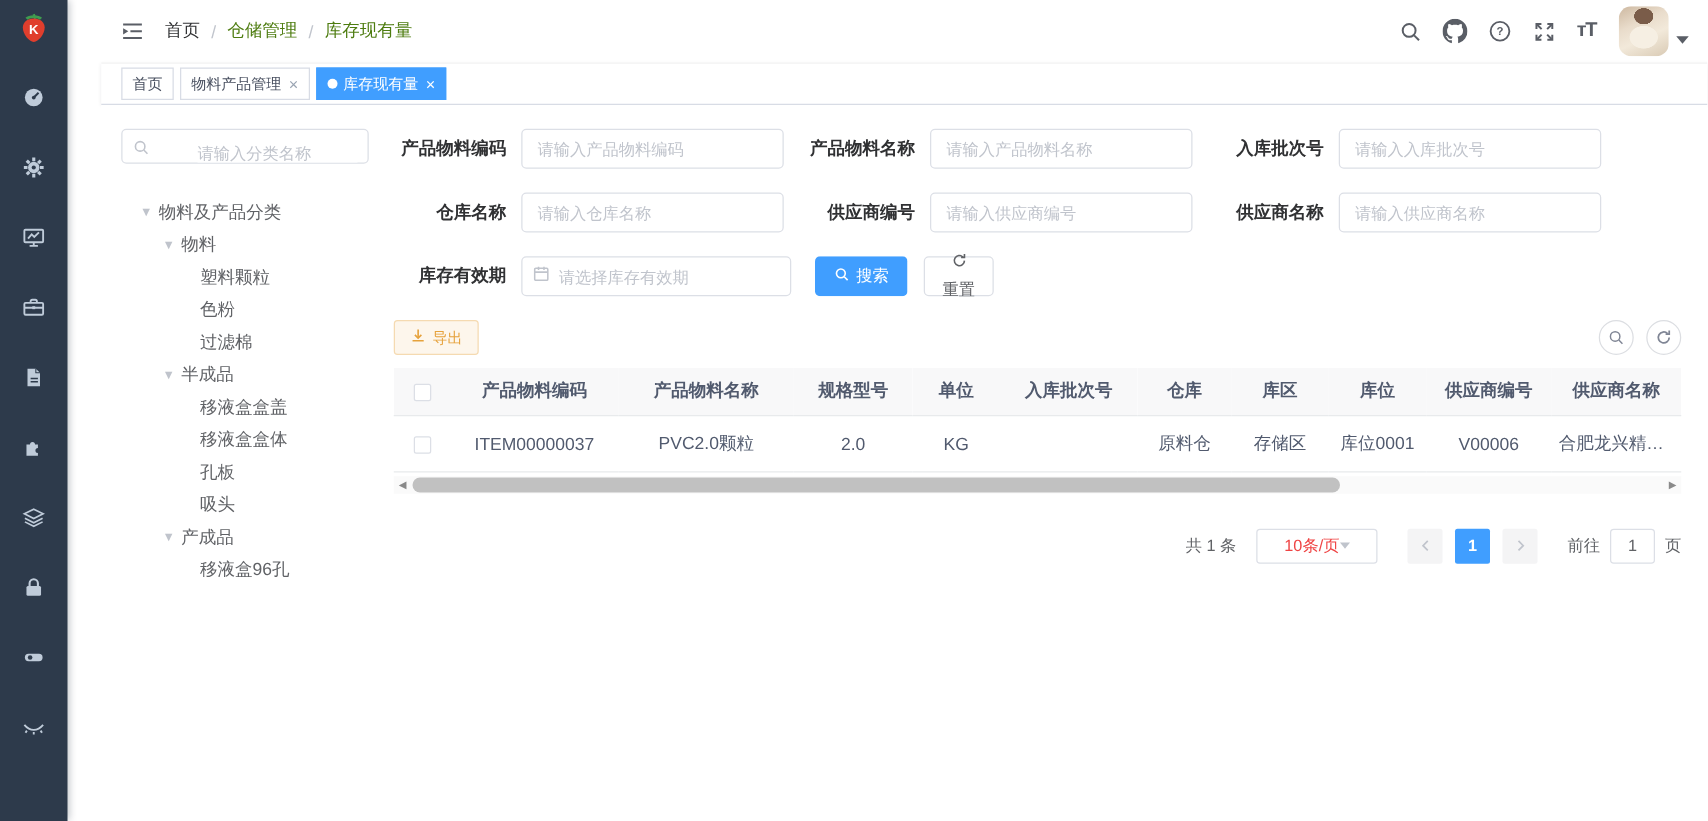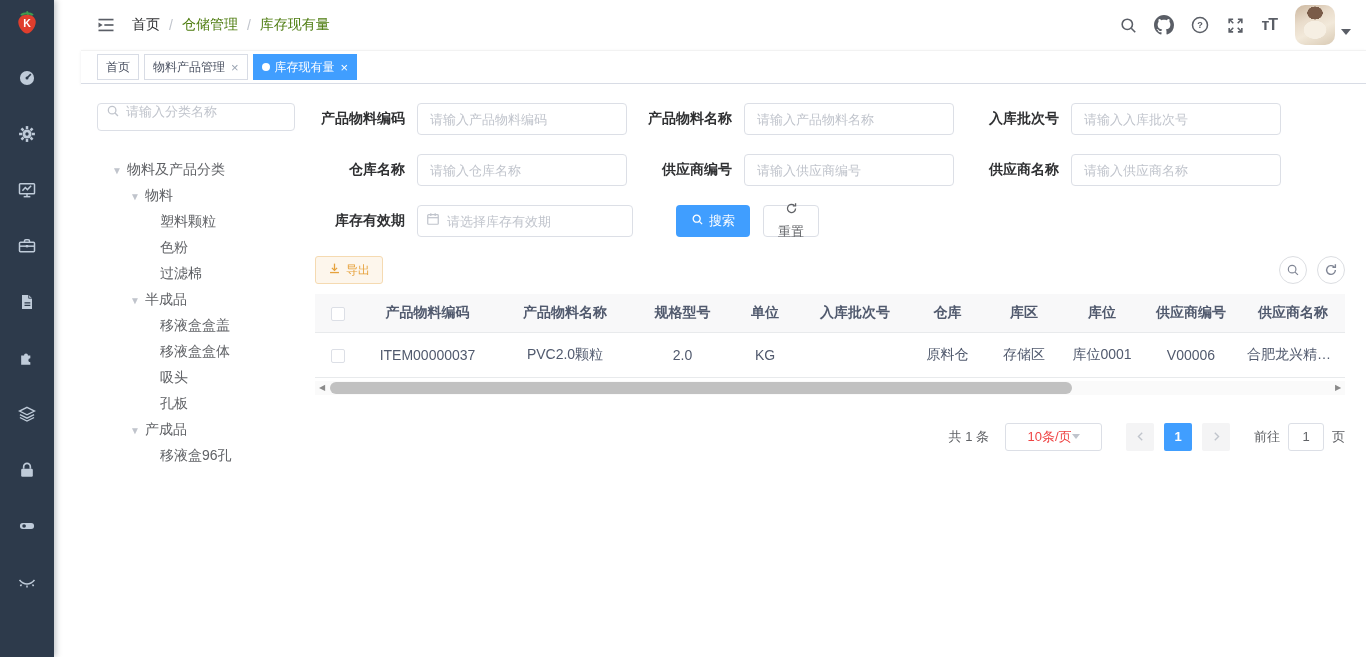--- a/index.html
+++ b/index.html
@@ -44,21 +44,21 @@
   .tag-close { font-style:normal; margin-left:6px; font-size:13px; line-height:1; color:#9aa4b2; cursor:pointer; }
   .tag.active { background:#409eff; border-color:#409eff; color:#fff; }
   .tag.active .tag-close { color:#fff; }
   .dot { width:8px; height:8px; border-radius:50%; background:#fff; margin-right:5px; }
 
   
   .content { flex:1; display:flex; padding:19px 21px 0 16px; background:#fff; min-height:0; }
 
   .tree-panel { width:210px; flex-shrink:0; }
   .tree-search { width:198px; height:28px; border:1px solid #dcdfe6; border-radius:4px;
-    display:flex; align-items:flex-start; padding:0 8px; color:#c0c4cc; }
+    display:flex; align-items:flex-end; padding:0 8px; color:#c0c4cc;gap:32px; }
   .tree-search input { border:none; outline:none; flex:1; min-width:0; font-size:13px; color:#606266; margin-left:6px; }
   .tree-search input::placeholder { color:#c0c4cc; }
   .tree { margin-top:26px; font-size:14px; color:#606266; }
   .tree-row { height:26px; display:flex; align-items:center; cursor:pointer; white-space:nowrap; }
   .lv0 { padding-left:15px; } .lv1 { padding-left:33px; } .lv2 { padding-left:63px; }
   .tcaret { font-style:normal; color:#c0c4cc; font-size:10px; margin-right:5px; }
 
   .panel-main { flex:1; min-width:0; padding-left:8px; display:flex; flex-direction:column; }
 
   
@@ -69,21 +69,21 @@
   .f-input { width:210px; height:32px; border:1px solid #dcdfe6; border-radius:4px; padding:0 12px;
     font-size:13px; color:#606266; outline:none; }
   .f-input::placeholder { color:#c0c4cc; }
   .date-wrap { width:216px; height:32px; border:1px solid #dcdfe6; border-radius:4px;
     display:flex; align-items:center; padding:0 8px; color:#c0c4cc; }
   .date-wrap input { border:none; outline:none; flex:1; min-width:0; font-size:13px; color:#606266; margin-left:7px; }
   .date-wrap input::placeholder { color:#c0c4cc; }
 
   .btn { height:32px; border-radius:4px; font-size:13px; display:inline-flex; align-items:center;
     justify-content:center; padding:0 14px; cursor:pointer; border:1px solid transparent; gap:5px; white-space:nowrap; }
-  .btn-primary { background:#409eff; color:#fff; margin-left:28px; }
+  .btn-primary { background:#409eff; color:#fff; margin-left:4px; }
   .btn-plain { background:#fff; border-color:#dcdfe6; color:#606266; margin-left:13px;flex-direction:column; }
 
   
   .toolbar { display:flex; align-items:center; margin-bottom:10px; }
   .btn-export { height:28px; padding:0 12px; font-size:12px; background:#fdf6ec; border:1px solid #f5dab1;
     color:#e6a23c; border-radius:3px; display:inline-flex; align-items:center; gap:5px; cursor:pointer; }
   .toolbar-right { margin-left:auto; display:flex; gap:10px; }
   .circle-btn { width:28px; height:28px; border:1px solid #dcdee2; border-radius:50%; background:#fff;
     display:flex; align-items:center; justify-content:center; color:#808695; cursor:pointer; }
 
@@ -341,24 +341,24 @@
               <i class="tcaret">▼</i>
               <span>半成品</span>
             </div>
           <div class="tree-row lv2">
               <span>移液盒盒盖</span>
             </div>
           <div class="tree-row lv2">
               <span>移液盒盒体</span>
             </div>
           <div class="tree-row lv2">
+              <span>孔板</span>
+            </div>
+          <div class="tree-row lv2">
               <span>吸头</span>
-            </div>
-          <div class="tree-row lv2">
-              <span>孔板</span>
             </div>
           <div class="tree-row lv1">
               <i class="tcaret">▼</i>
               <span>产成品</span>
             </div>
           <div class="tree-row lv2">
               <span>移液盒96孔</span>
             </div>
         </div>
       </div>

